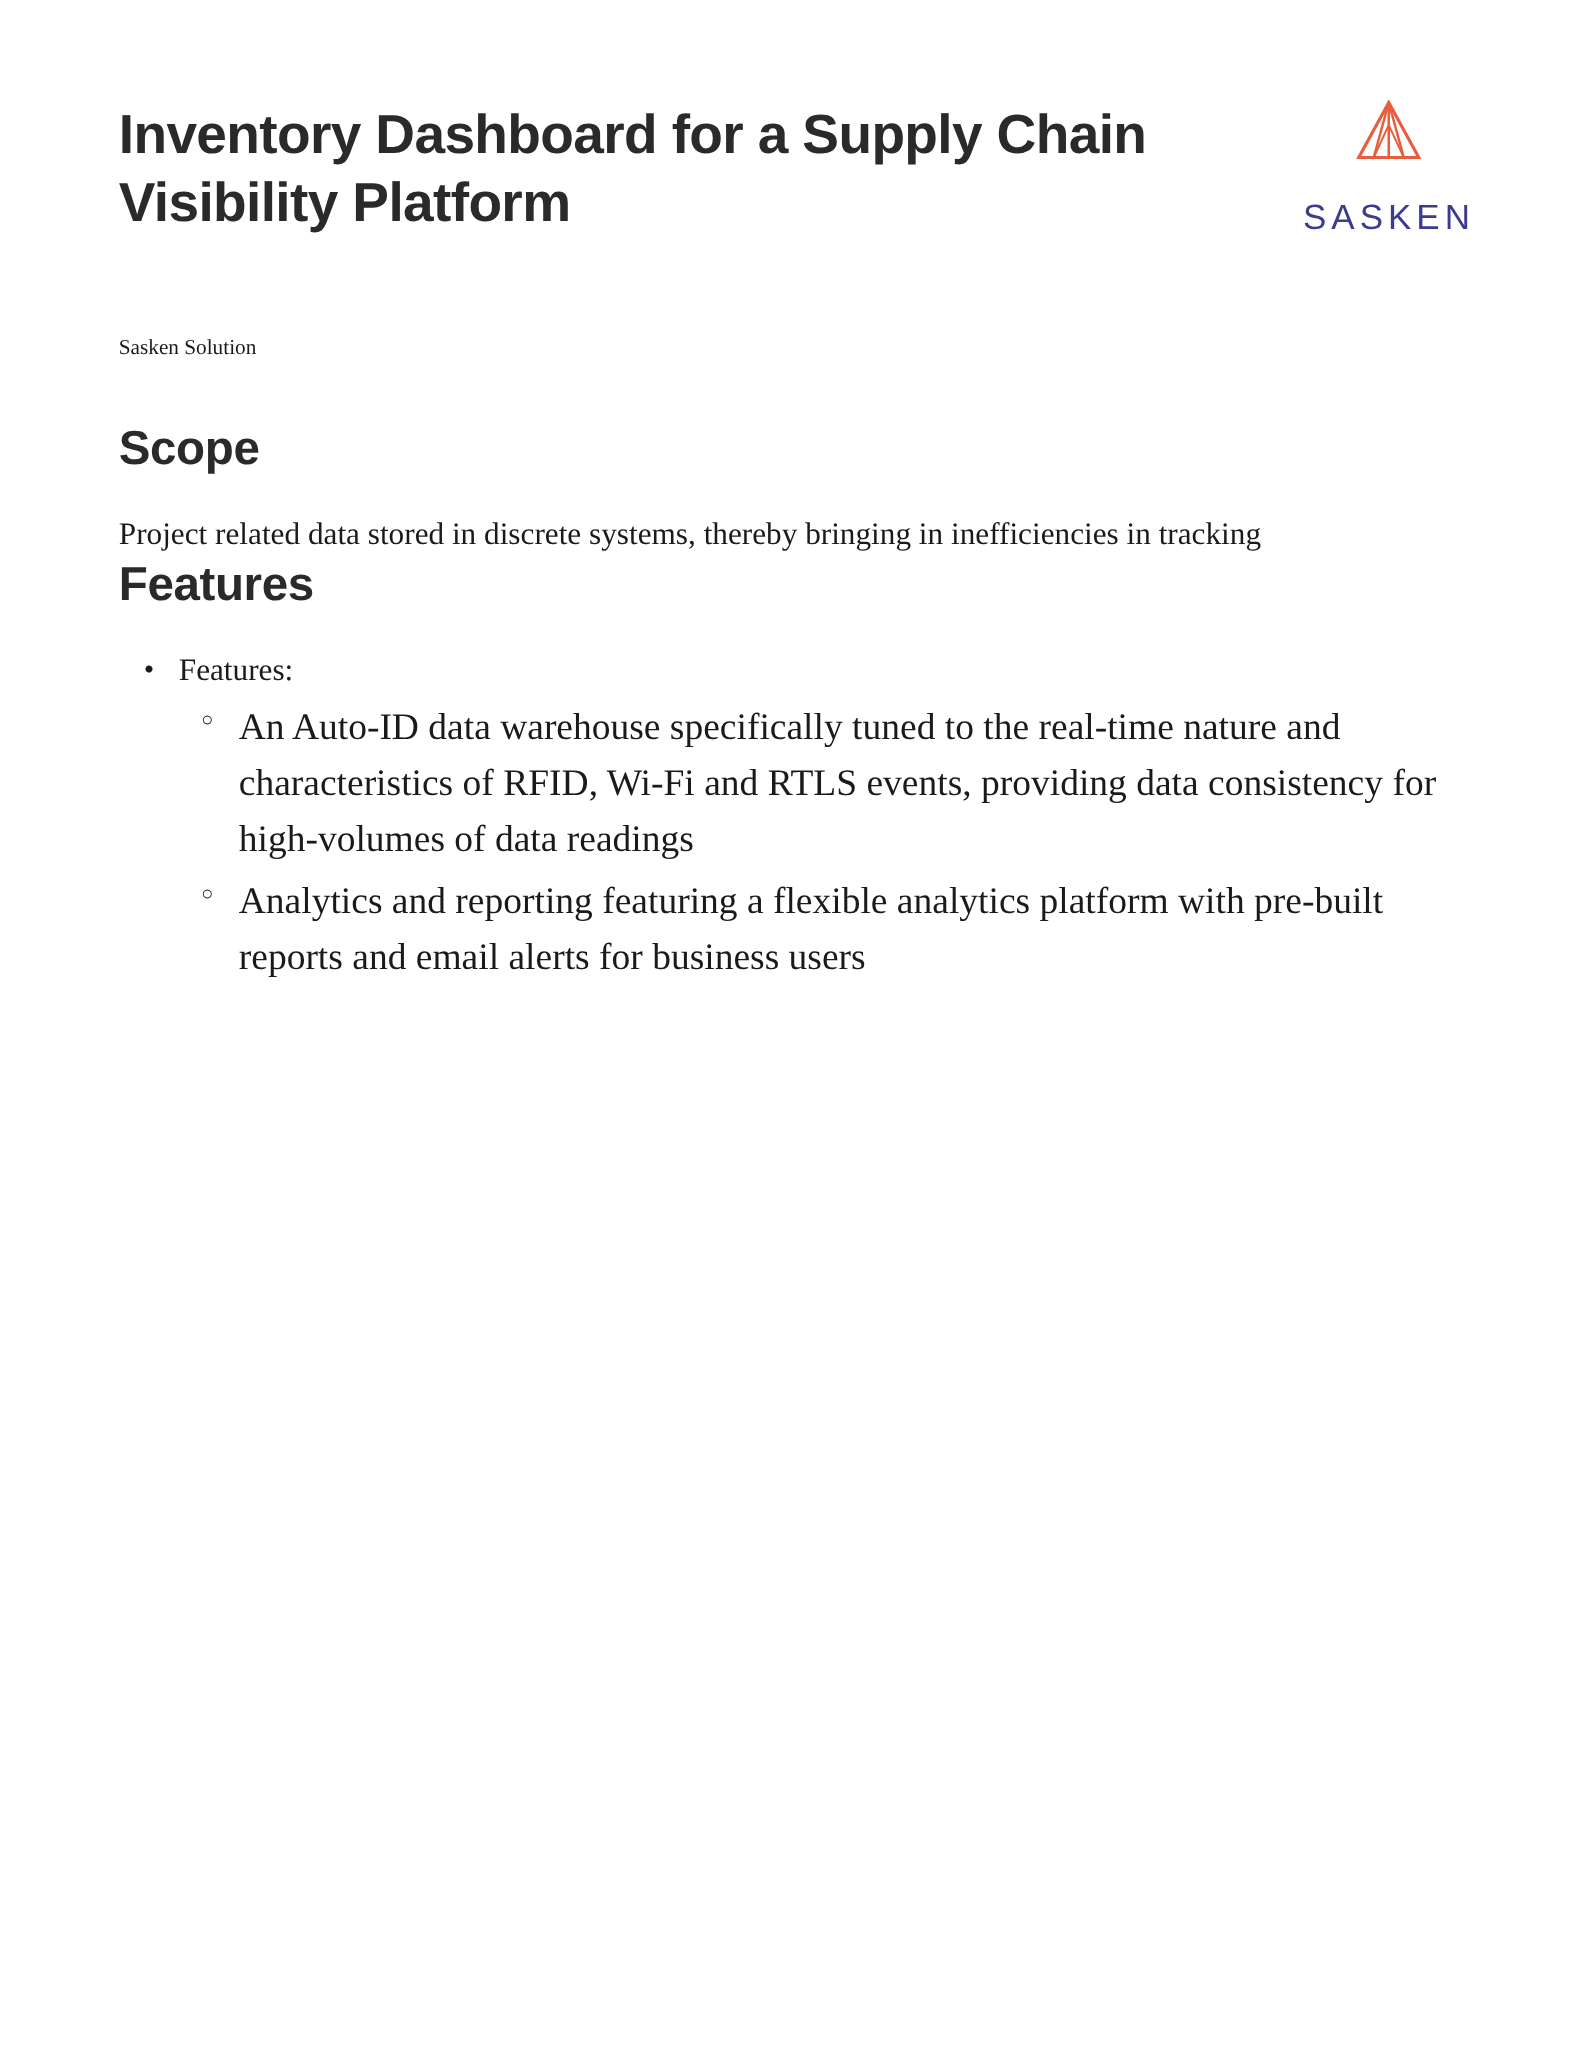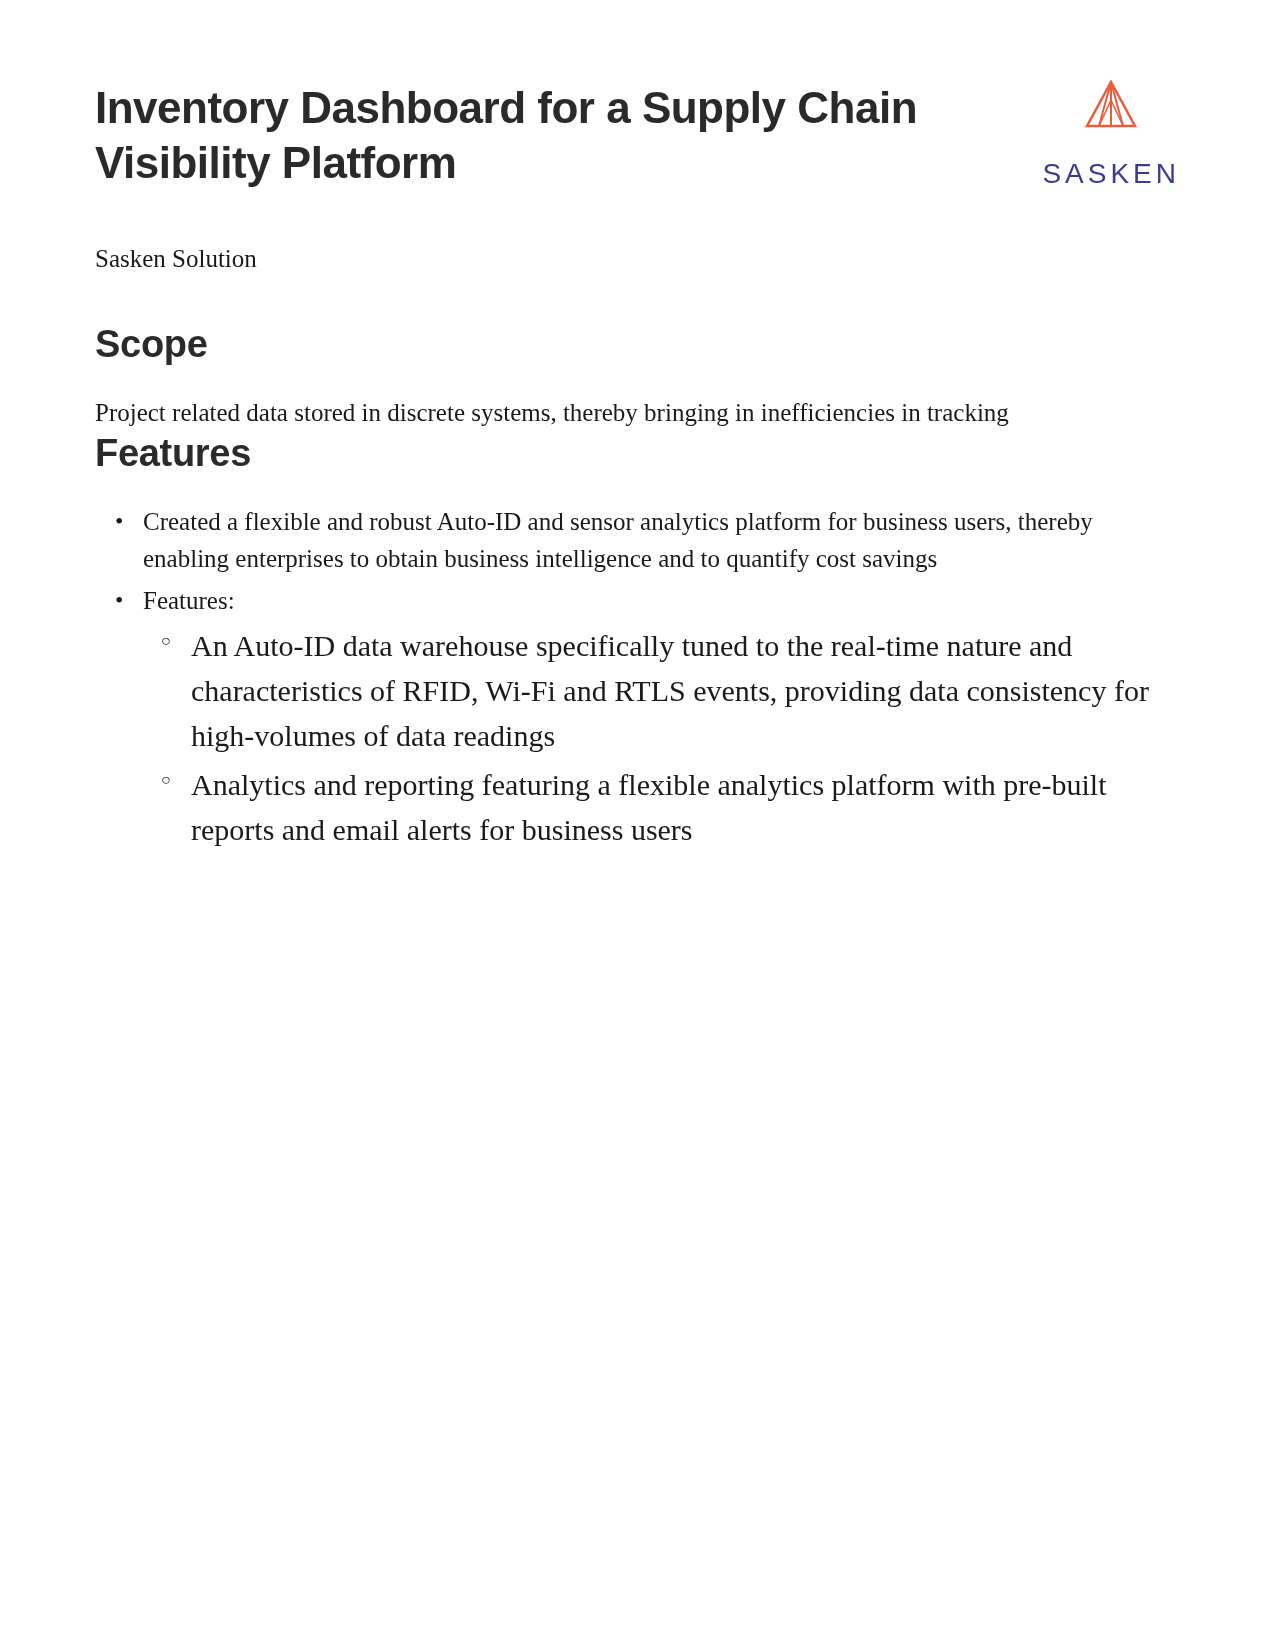--- a/index.html
+++ b/index.html
@@ -12,21 +12,21 @@
       background: #ffffff;
       width: 1275px;
       height: 1650px;
       padding: 80px 95px;
       color: #1a1a1a;
     }
     .header {
       display: flex;
       justify-content: space-between;
       align-items: center;
-      margin-bottom: 55px;
+      margin-bottom: 78px;
     }
     .title {
       font-size: 44px;
       font-weight: 700;
       line-height: 1.25;
       color: #2a2a2a;
       flex: 1;
       padding-right: 40px;
       letter-spacing: -0.5px;
     }
@@ -41,21 +41,21 @@
       height: 52px;
     }
     .logo-text {
       font-size: 28px;
       font-weight: 400;
       color: #3b3b8f;
       letter-spacing: 4px;
       font-family: Arial, sans-serif;
     }
     .subtitle {
-      font-size: 25px;
+      font-size: 17px;
       font-weight: 400;
       color: #1a1a1a;
       margin-bottom: 50px;
       font-family: Georgia, 'Times New Roman', serif;
     }
     .section-heading {
       font-size: 38px;
       font-weight: 700;
       color: #2a2a2a;
       margin-bottom: 28px;
@@ -124,21 +124,20 @@
   </div>
 </div>
 
 <p class="subtitle">Sasken Solution</p>
 
 <h2 class="section-heading">Scope</h2>
 <p class="body-text">Project related data stored in discrete systems, thereby bringing in inefficiencies in tracking</p>
 
 <h2 class="section-heading">Features</h2>
 <ul class="bullet-list">
-  <li>Created a flexible and robust Auto-ID and sensor analytics platform for business users, thereby enabling enterprises to obtain business intelligence and to quantify cost savings</li>
   <li>
     <span>Features:</span>
     <ul class="sub-bullet-list">
       <li>An Auto-ID data warehouse specifically tuned to the real-time nature and characteristics of RFID, Wi-Fi and RTLS events, providing data consistency for high-volumes of data readings</li>
       <li>Analytics and reporting featuring a flexible analytics platform with pre-built reports and email alerts for business users</li>
     </ul>
   </li>
 </ul>
 
 </body></html>

